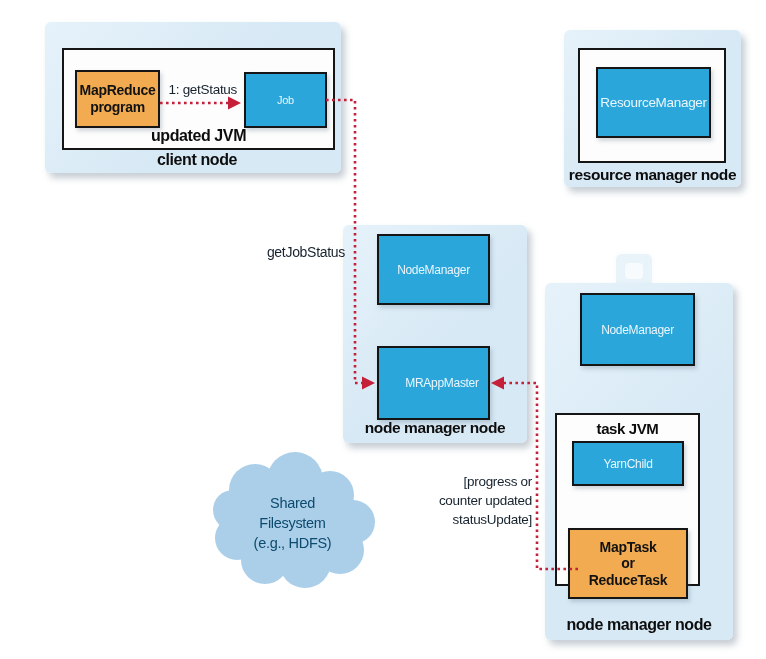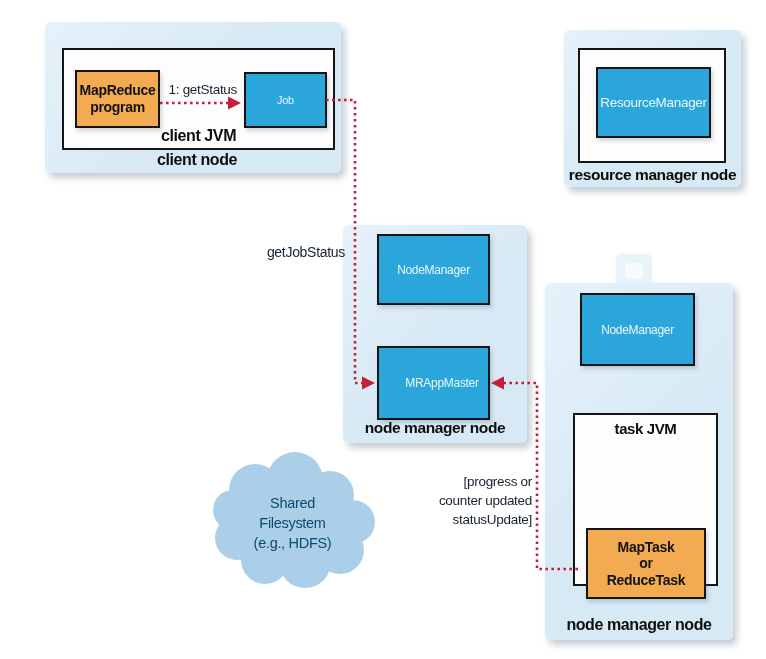--- a/index.html
+++ b/index.html
@@ -104,21 +104,21 @@
     stroke-dasharray:2.6 3.4;
   }
   .red-head{fill:var(--arrow-red);}
   .cloud-puff{fill:var(--cloud-fill);}
 </style>
 </head>
 <body>
 
 <div class="abs node" style="left:45px;top:22px;width:296px;height:151px;">
   <div class="white-box" style="left:17px;top:26px;width:273px;height:102px;">
-    <div class="node-label" style="bottom:3px;font-size:16px;">client JVM</div>
+    <div class="node-label" style="bottom:3px;font-size:16px;">updated JVM</div>
     <div class="orange-box prewrap" style="left:11px;top:20px;width:85px;height:58px;">MapReduce
 program</div>
     <div class="blue-box" style="left:180px;top:22px;width:83px;height:56px;font-size:11px;">Job</div>
   </div>
   <div class="node-label" style="bottom:4px;font-size:16px;padding-left:8px;">client node</div>
 </div>
 
 <div class="abs node" style="left:548px;top:30px;width:177px;height:157px;margin-left:16px;">
   <div class="white-box" style="left:14px;top:18px;width:148px;height:115px;">
     <div class="blue-box" style="left:16px;top:17px;width:115px;height:71px;font-size:13.5px;">ResourceManager</div>
@@ -131,22 +131,23 @@
 </div>
 
 <div class="abs node" style="left:343px;top:225px;width:184px;height:218px;">
   <div class="blue-box" style="left:34px;top:9px;width:113px;height:71px;">NodeManager</div>
   <div class="blue-box" style="left:34px;top:121px;width:113px;height:74px;padding-left:17px;">MRAppMaster</div>
   <div class="node-label" style="bottom:6px;">node manager node</div>
 </div>
 
 <div class="abs node" style="left:545px;top:283px;width:188px;height:357px;">
   <div class="blue-box" style="left:35px;top:10px;width:115px;height:73px;">NodeManager</div>
-  <div class="white-box" style="left:28px;top:130px;width:145px;height:173px;">
+  <div class="white-box" style="left:10px;top:130px;width:145px;height:173px;">
     <div class="node-label" style="top:5px;font-size:15px;">task JVM</div>
+    <div class="blue-box" style="left:15px;top:26px;width:112px;height:45px;">YarnChild</div>
     <div class="orange-box prewrap" style="left:11px;top:113px;width:120px;height:71px;">MapTask
 or
 ReduceTask</div>
   </div>
   <div class="node-label" style="bottom:6px;font-size:16px;">node manager node</div>
 </div>
 
 <div class="abs cloud-wrap">
   <svg width="175" height="145" viewBox="0 0 175 145">
     <circle class="cloud-puff" cx="50" cy="40" r="26"></circle>

